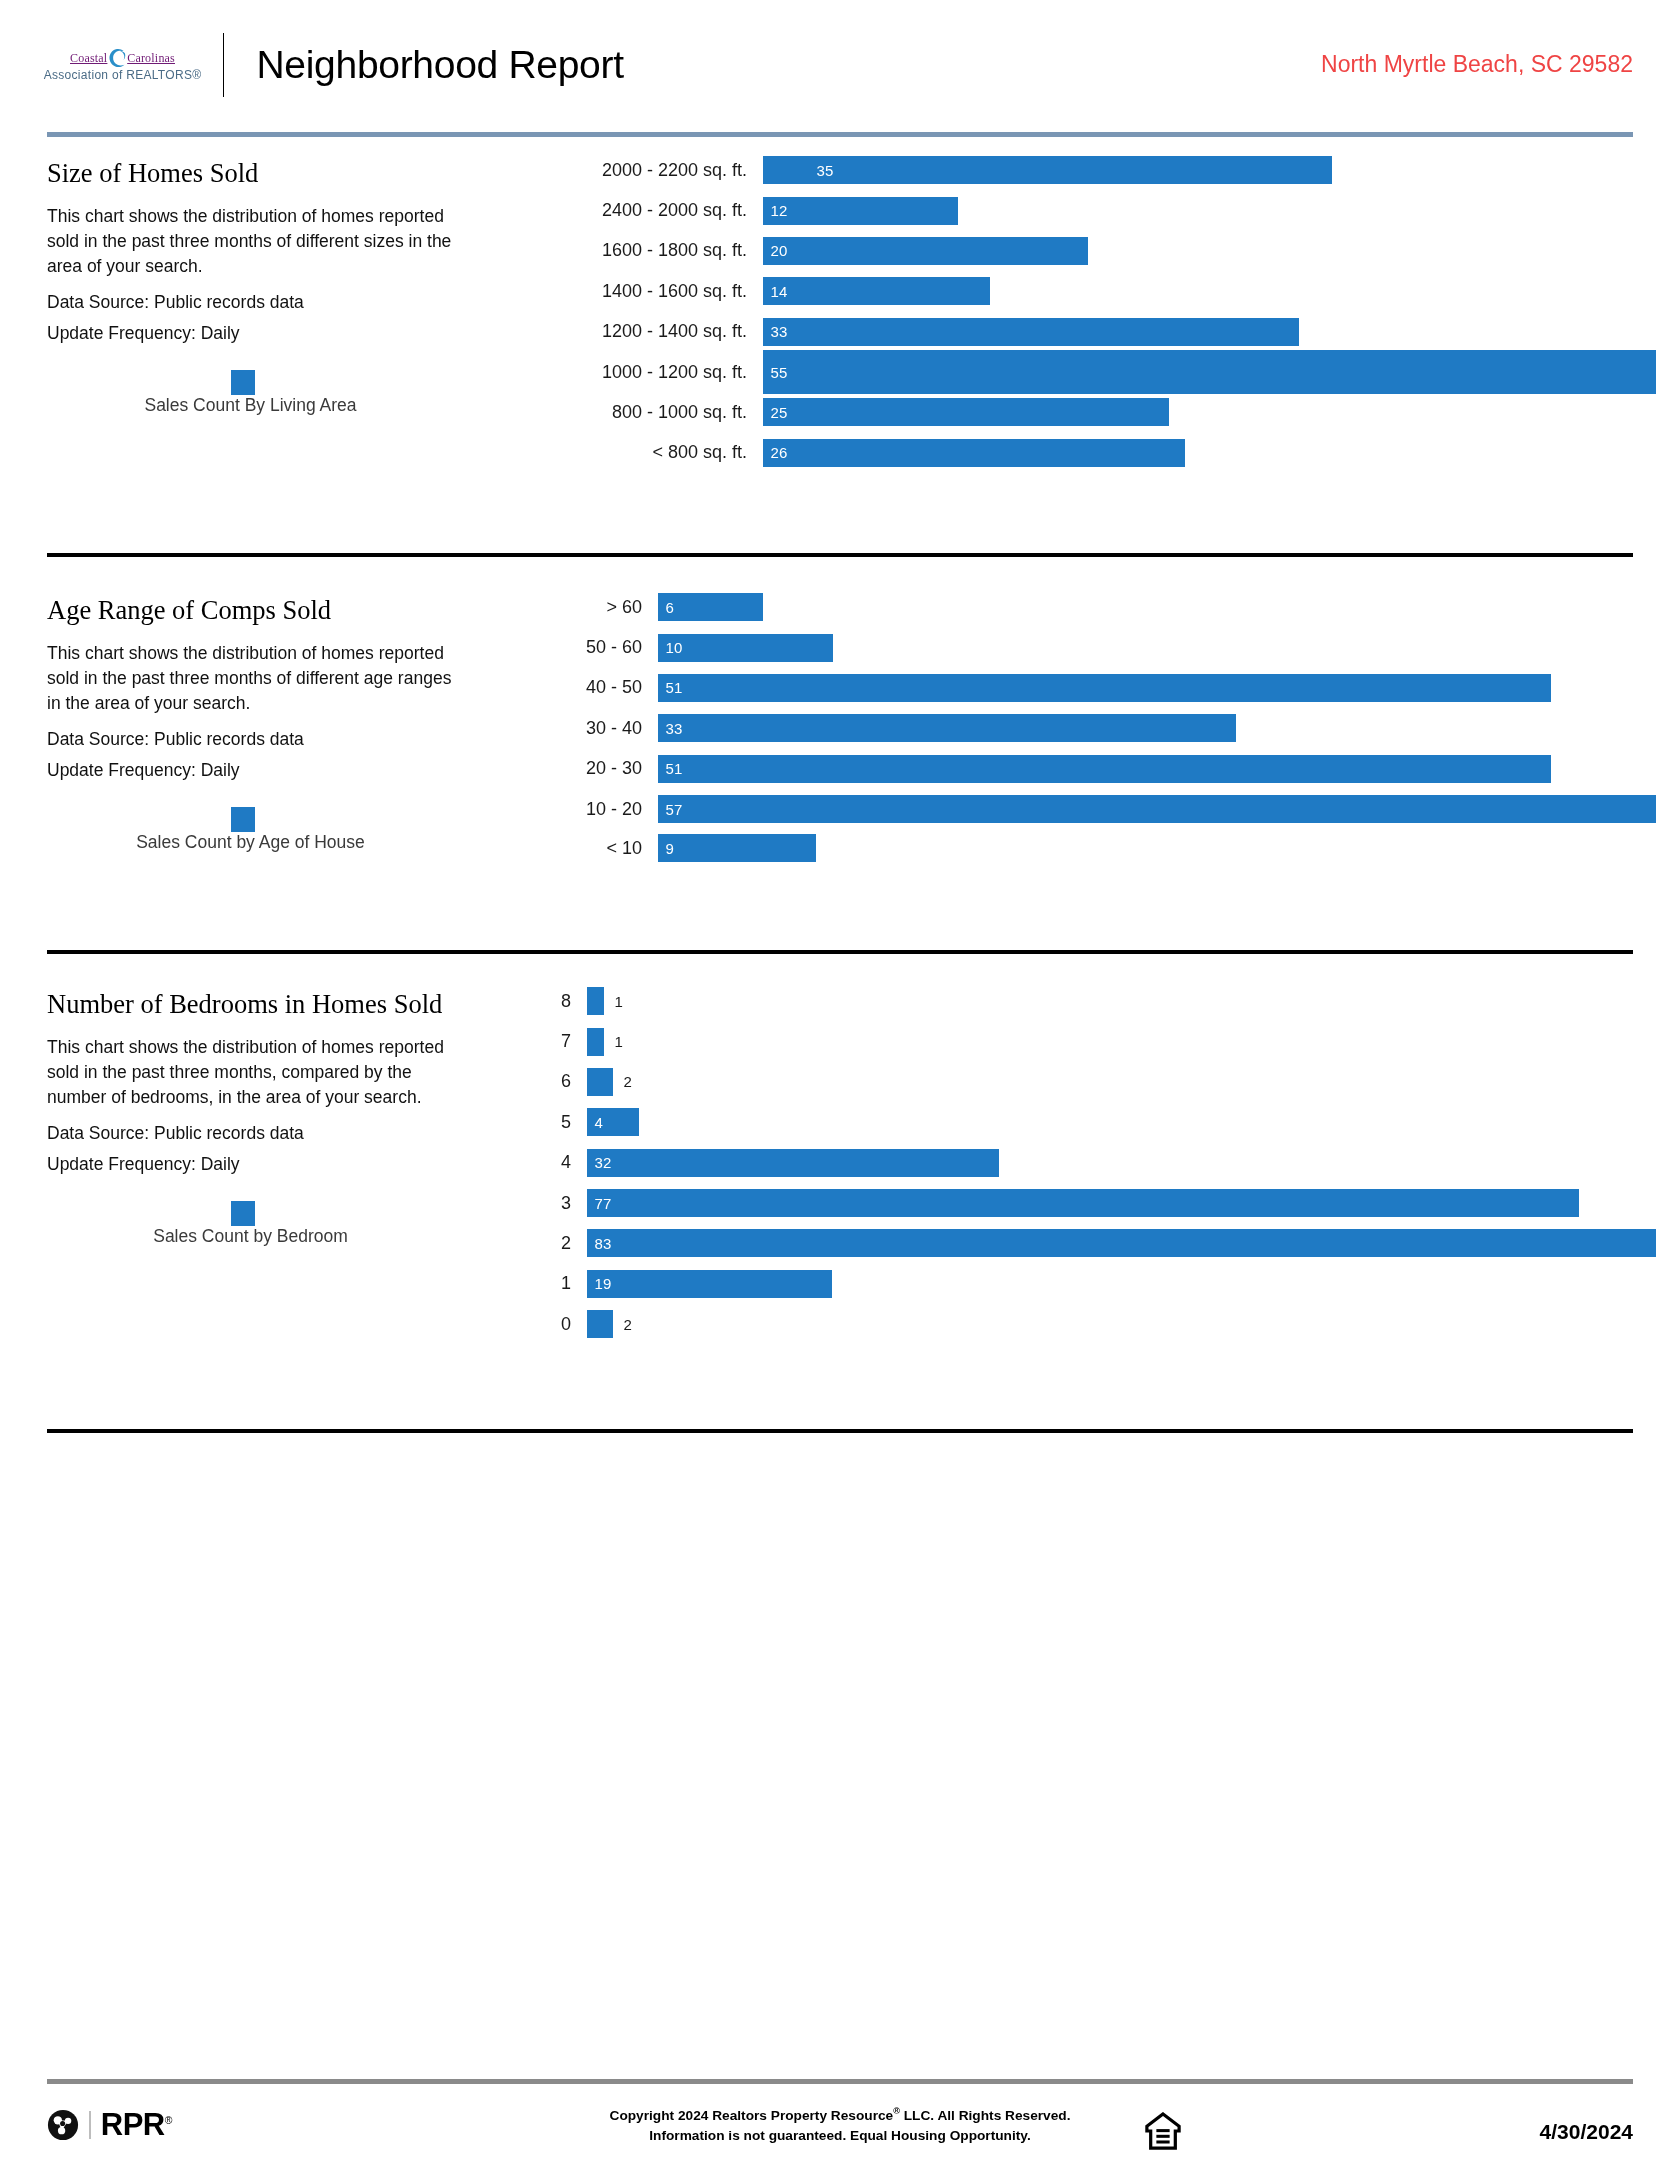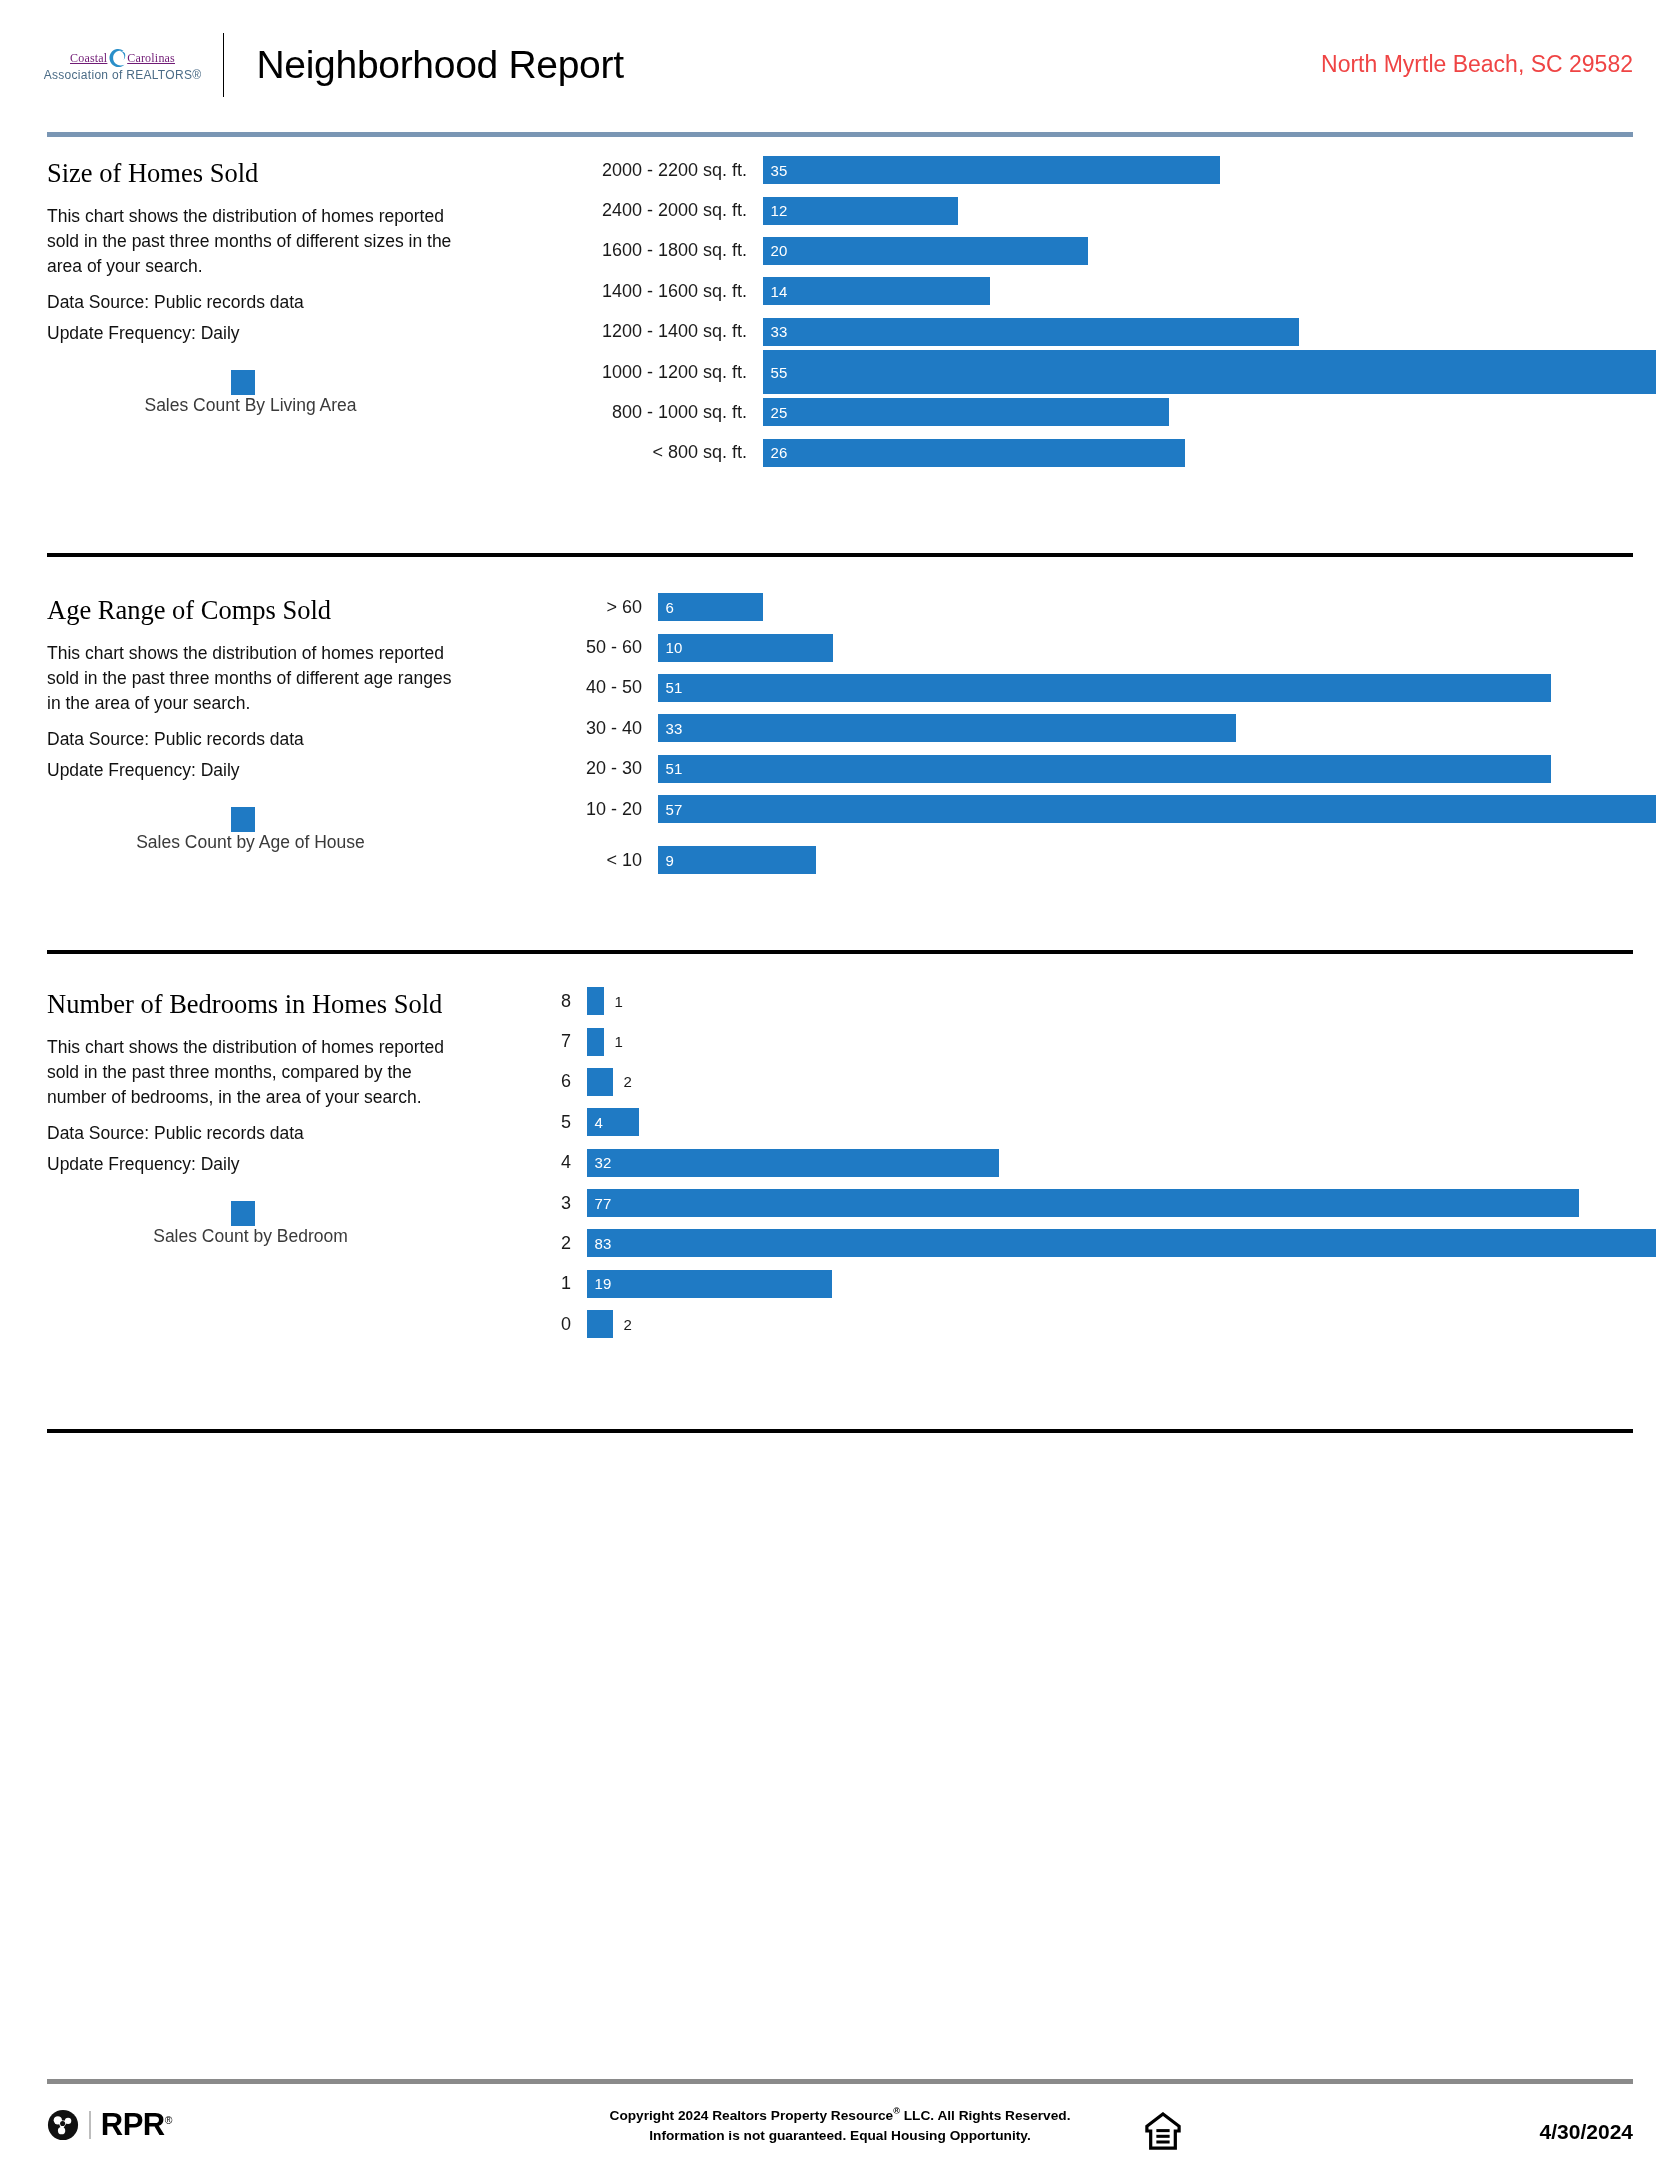--- a/index.html
+++ b/index.html
@@ -173,21 +173,21 @@
     <p class="section-meta">Update Frequency: Daily</p>
     <div class="legend">
       <span class="legend-swatch"></span>
       <span class="legend-label">Sales Count By Living Area</span>
     </div>
   </div>
   <div class="chart" id="chart-0" style="left:445px; top:-1.9px; width:1141px;">
       <div class="bar-row" style="height: 30px; margin-bottom: 10.4px;">
         <div class="bar-cat" style="flex-basis: 271px; width: 271px;">2000 - 2200 sq. ft.</div>
         <div class="bar-track" style="height: 28px;">
-          <div class="bar-fill" style="width: 457px; background: rgb(31, 122, 196);">
+          <div class="bar-fill" style="width: 569px; background: rgb(31, 122, 196); padding-left: 46px;">
             <span class="bar-value">35</span>
           </div>
         </div>
       </div>
       <div class="bar-row" style="height: 30px; margin-bottom: 10.4px;">
         <div class="bar-cat" style="flex-basis: 271px; width: 271px;">2400 - 2000 sq. ft.</div>
         <div class="bar-track" style="height: 28px;">
           <div class="bar-fill" style="width: 195px; background: rgb(31, 122, 196);">
             <span class="bar-value">12</span>
           </div>
@@ -291,21 +291,21 @@
         </div>
       </div>
       <div class="bar-row" style="height: 30px; margin-bottom: 10.4px;">
         <div class="bar-cat" style="flex-basis: 166px; width: 166px;">20 - 30</div>
         <div class="bar-track" style="height: 28px;">
           <div class="bar-fill" style="width: 893px; background: rgb(31, 122, 196);">
             <span class="bar-value">51</span>
           </div>
         </div>
       </div>
-      <div class="bar-row" style="height: 30px; margin-bottom: 21px;">
+      <div class="bar-row" style="height: 30px; margin-bottom: 9px;">
         <div class="bar-cat" style="flex-basis: 166px; width: 166px;">10 - 20</div>
         <div class="bar-track" style="height: 28px;">
           <div class="bar-fill" style="width: 998px; background: rgb(31, 122, 196);">
             <span class="bar-value">57</span>
           </div>
         </div>
       </div>
       <div class="bar-row" style="height: 30px; margin-bottom: 10.4px;">
         <div class="bar-cat" style="flex-basis: 166px; width: 166px;">&lt; 10</div>
         <div class="bar-track" style="height: 28px;">

